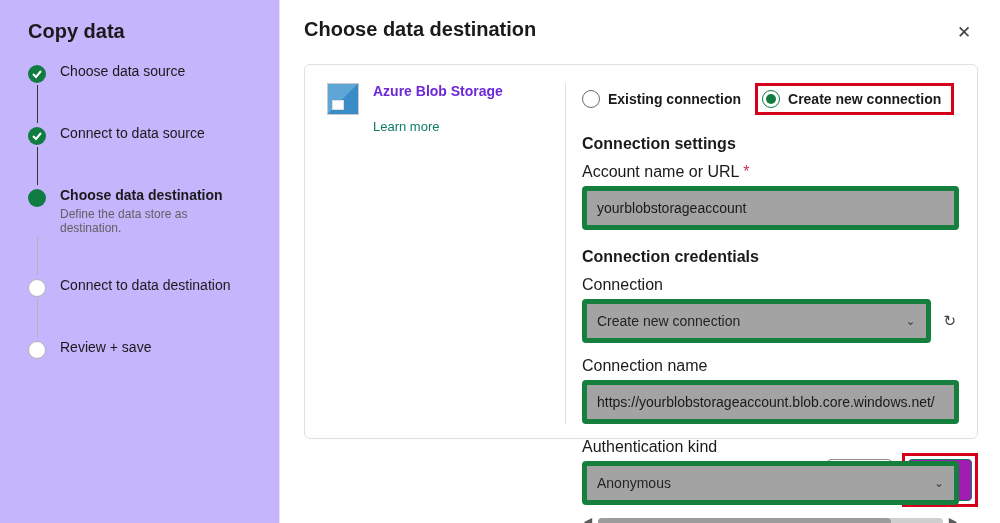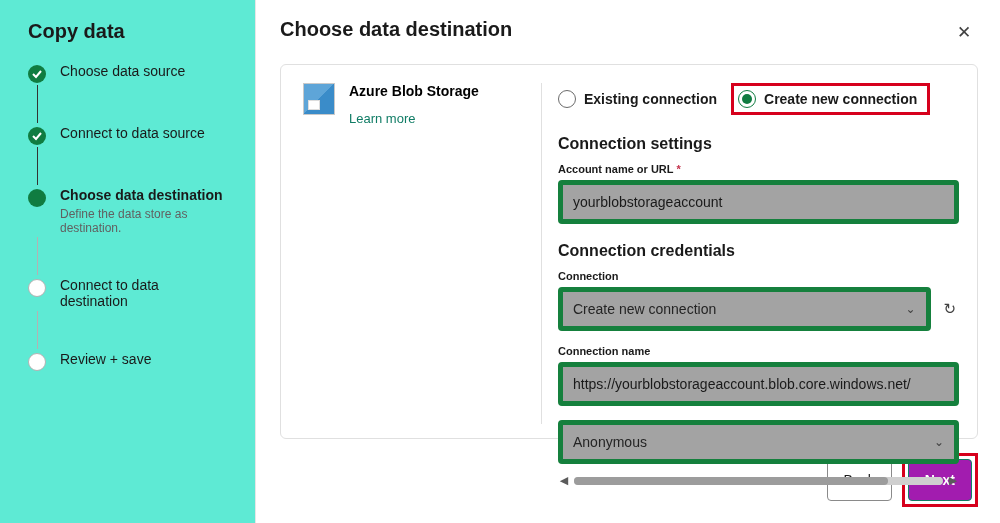--- a/index.html
+++ b/index.html
@@ -10,24 +10,24 @@
     }
     body {
       width: 1000px;
       height: 523px;
       background: #ffffff;
       display: flex;
       overflow: hidden;
     }
     
     .sidebar {
-      width: 256px;
+      width: 280px;
       height: 100%;
       padding: 20px 28px;
-      background: #5eead4;
+      background: #c4b5fd;
       border-right: 1px solid #e6e6e6;
     }
     .sidebar-title {
       font-size: 20px;
       font-weight: 600;
       margin-bottom: 20px;
       color: #1a1a1a;
     }
     .steps {
       display: flex;
@@ -142,22 +142,22 @@
       position: relative;
     }
     .datastore-icon::before {
       content:'';
       position:absolute;
       bottom:4px; left:4px;
       width: 12px; height: 10px;
       background: #fff;
       box-shadow: 0 0 0 1px #ddd inset;
     }
-    .ds-name { font-size:14px; font-weight:600; color:#000000; }
-    .ds-learn { font-size:13px; color:#107c65; margin-top:12px; cursor:pointer; }
+    .ds-name { font-size:14px; font-weight:600; color:#6d28d9; }
+    .ds-learn { font-size:13px; color:#107c65; margin-top:20px; cursor:pointer; }
 
     .radio-row {
       display:flex; gap: 14px; align-items:center;
       margin-bottom: 16px;
     }
     .radio {
       display:flex; align-items:center; gap:8px;
       font-size:14px; color:#1a1a1a;
       cursor:pointer;
       font-weight:bold;
@@ -178,21 +178,21 @@
       padding: 4px 10px 4px 4px;
     }
 
     .section-h {
       font-size: 16px;
       font-weight: 600;
       margin: 4px 0 10px 0;
       color: #1a1a1a;
     }
     .field-label {
-      font-size: 11px; font-weight:700; color:#1a1a1a;
+      font-size: 16px; font-weight:400; color:#1a1a1a;
       margin-bottom: 5px;
     }
     .req { color: #c4314b; }
     .field { margin-bottom: 14px; }
     input[type=text], .select {
       width: 100%;
       height: 44px;
       border: 5px solid #15803d;
       border-radius: 4px;
       padding: 0 10px;
@@ -366,20 +366,21 @@
           </div>
         </div>
       </div>
 
       <div class="field">
         <div class="field-label">Connection name</div>
         <input type="text" value="https://yourblobstorageaccount.blob.core.windows.net/" style="">
       </div>
 
       <div class="field" style="margin-bottom:10px;">
+        <div class="field-label">Authentication kind</div>
         <div class="select">
           <span>Anonymous</span>
           <span class="chev-down">⌄</span>
         </div>
       </div>
 
       <div class="hscroll">
         <div class="arrow">◀</div>
         <div class="track">
             <div class="thumb"></div>

